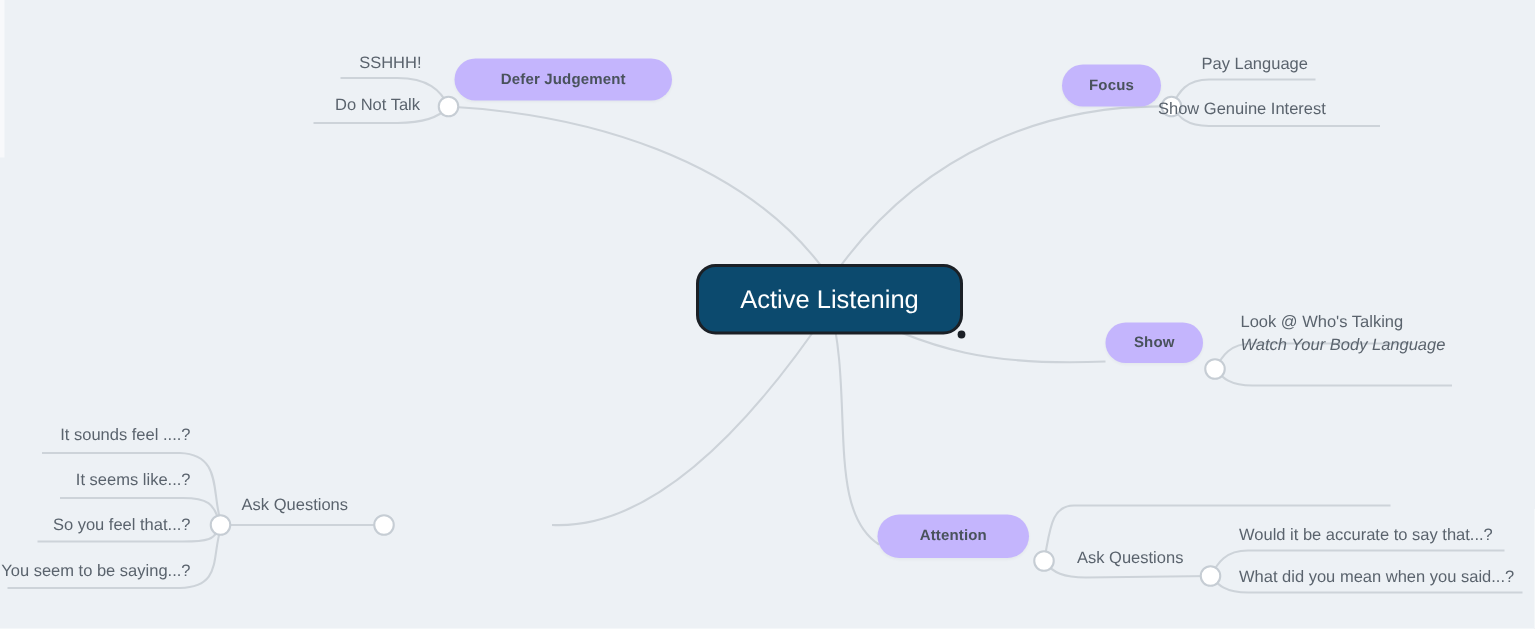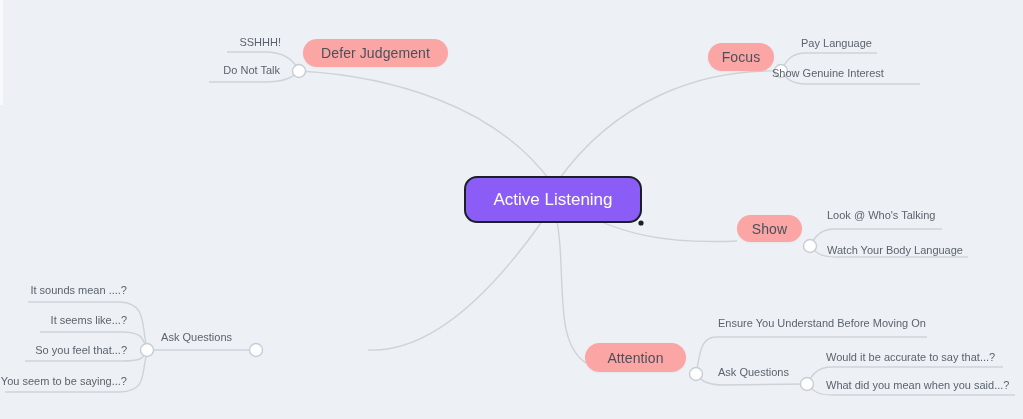--- a/index.html
+++ b/index.html
@@ -10,43 +10,43 @@
     background:#edf1f5;
     overflow:hidden;
   }
   .edge-strip{
     position:absolute;left:0;top:0;width:3px;height:105px;
     background:#fafbfc;opacity:.8;
   }
   svg.wires{position:absolute;left:0;top:0;}
   .pill{
     position:absolute;
-    background:#fca5a5;
+    background:#c4b5fd;
     border-radius:16px;
     display:flex;align-items:center;justify-content:center;
-    font-weight:normal;
-    font-size:14px;
+    font-weight:bold;
+    font-size:10px;
     color:#49525c;
     letter-spacing:.1px;
     box-shadow:0 1px 2px rgba(40,50,60,0.05);
     white-space:nowrap;
     cursor:pointer;
   }
   .label{
     position:absolute;
     font-size:11px;
     color:#5a636d;
     white-space:nowrap;
     cursor:pointer;
   }
   .label.r{text-align:right;}
   .root-node{
     position:absolute;
     left:464px;top:176px;width:178px;height:47px;
-    background:#8b5cf6;
+    background:#0c4a6e;
     border:2.5px solid #1b2026;
     border-radius:13px;
     box-sizing:border-box;
     display:flex;align-items:center;justify-content:center;
     color:#ffffff;
     font-size:17px;
     cursor:pointer;
   }
 </style>
 </head>
@@ -105,26 +105,25 @@
   <div class="pill" style="left:708px;top:43px;width:66px;height:28px;">Focus</div>
   <div class="pill" style="left:585px;top:343px;width:101px;height:29px;">Attention</div>
 
   <div class="label r" style="right:742px;top:36px;">SSHHH!</div>
   <div class="label r" style="right:743px;top:64px;">Do Not Talk</div>
 
   <div class="label" style="left:801px;top:37px;">Pay Language</div>
   <div class="label" style="left:772px;top:67px;">Show Genuine Interest</div>
 
   <div class="label" style="left:827px;top:209px;">Look @ Who's Talking</div>
-  <div class="label" style="left:827px;top:244px;">Watch Your Body Language</div>
+  <div class="label" style="left:827px;top:224px;font-style:italic;">Watch Your Body Language</div>
 
-  <div class="label" style="left:718px;top:317px;">Ensure You Understand Before Moving On</div>
   <div class="label" style="left:718px;top:366px;">Ask Questions</div>
   <div class="label" style="left:826px;top:351px;">Would it be accurate to say that...?</div>
   <div class="label" style="left:826px;top:379px;">What did you mean when you said...?</div>
 
   <div class="label r" style="right:791px;top:331px;">Ask Questions</div>
-  <div class="label r" style="right:896px;top:284px;">It sounds mean ....?</div>
+  <div class="label r" style="right:896px;top:284px;">It sounds feel ....?</div>
   <div class="label r" style="right:896px;top:314px;margin-left:19px;">It seems like...?</div>
   <div class="label r" style="right:896px;top:344px;margin-left:25px;">So you feel that...?</div>
   <div class="label r" style="right:896px;top:375px;">You seem to be saying...?</div>
 
 </div>
 
 </body></html>

